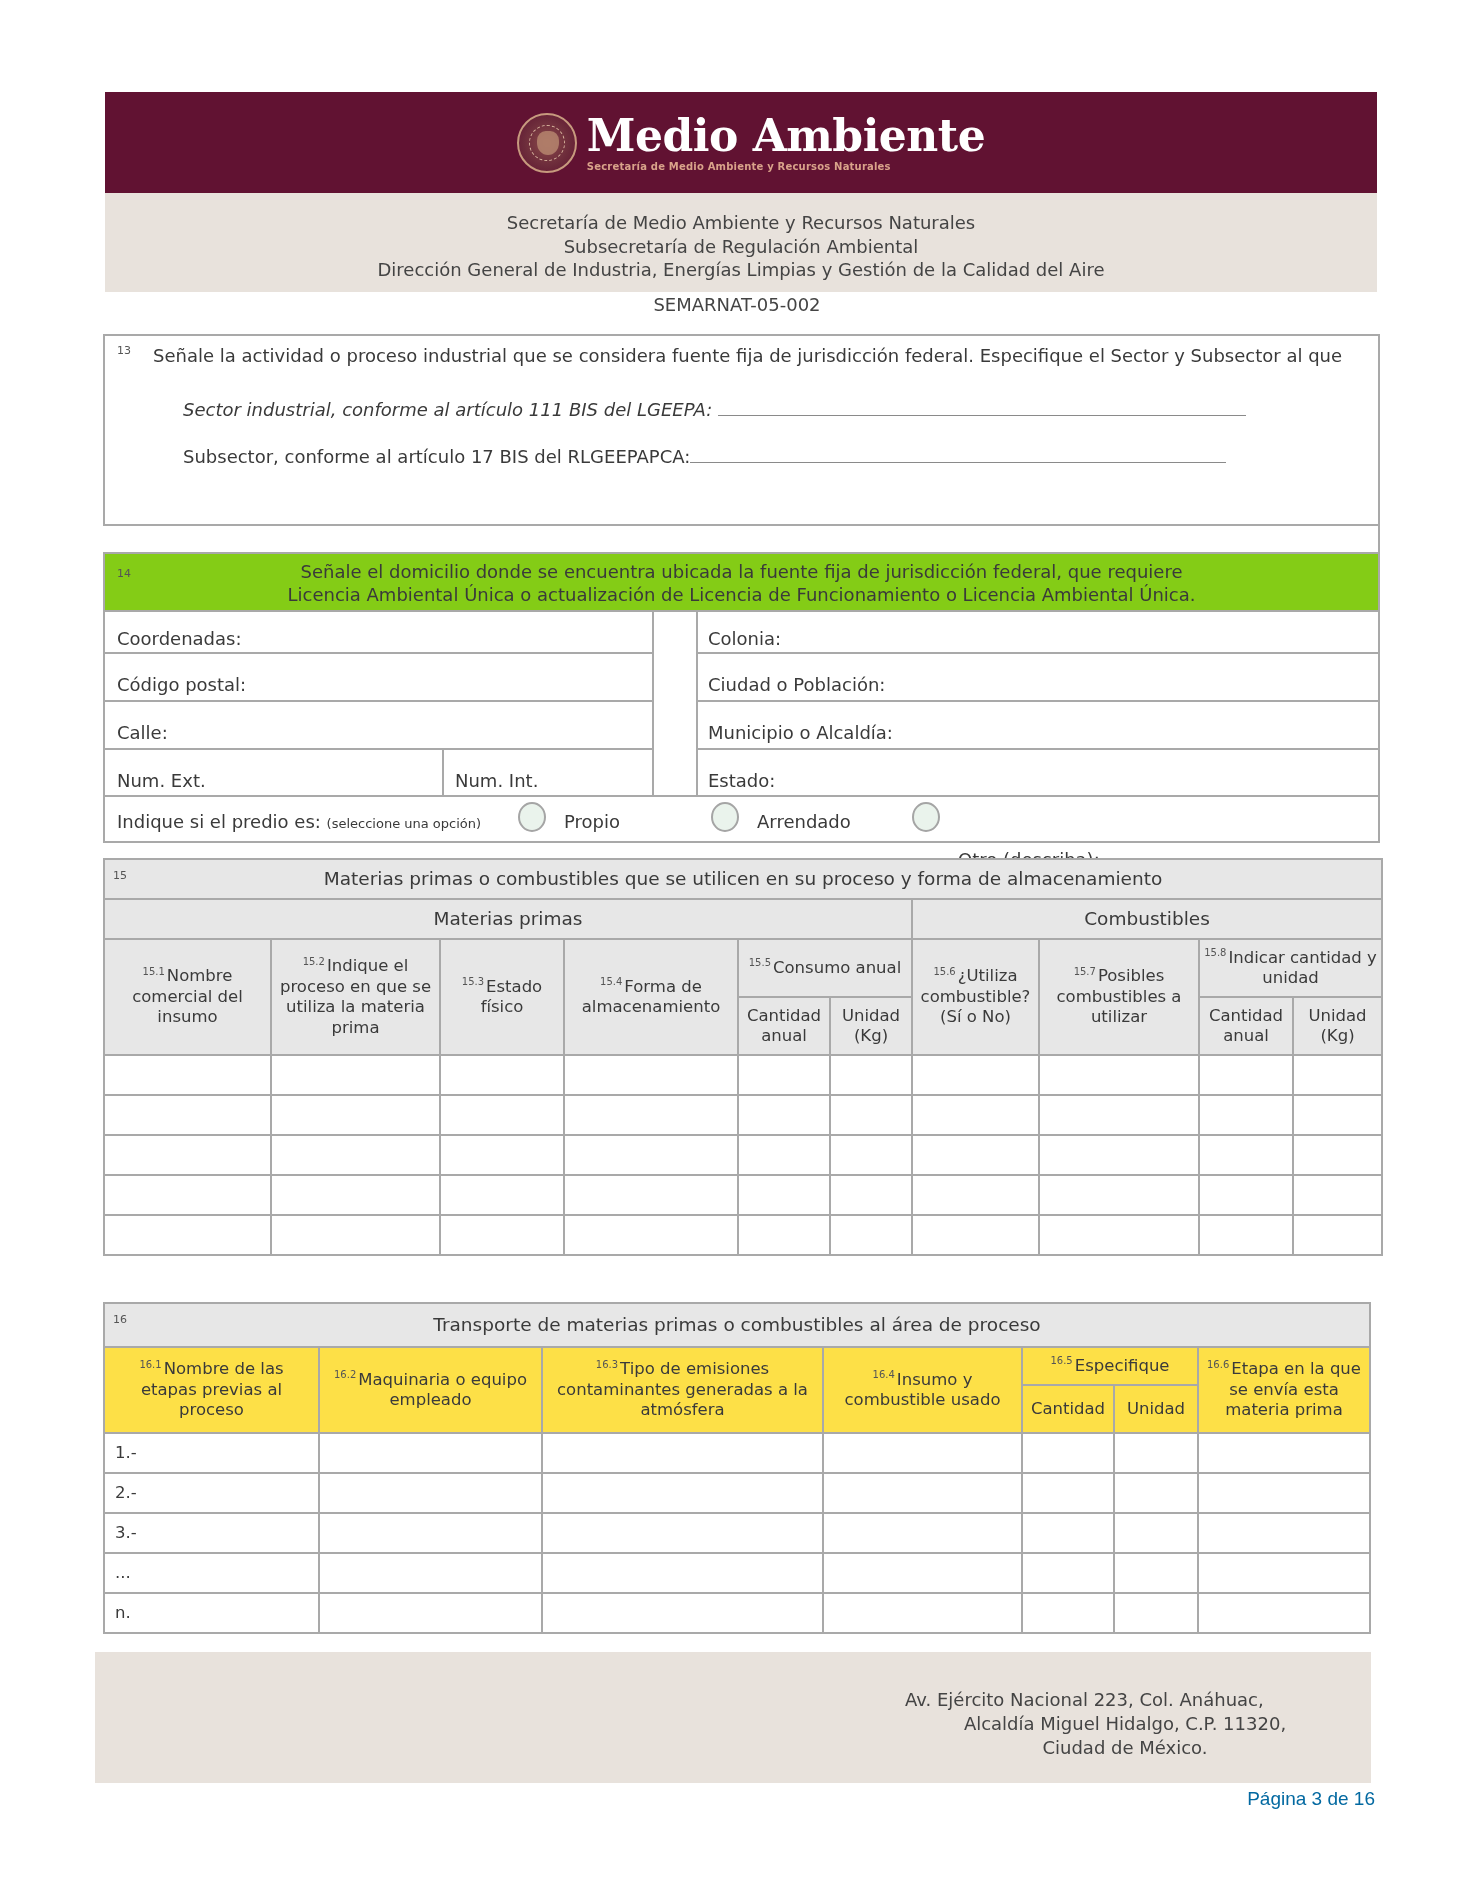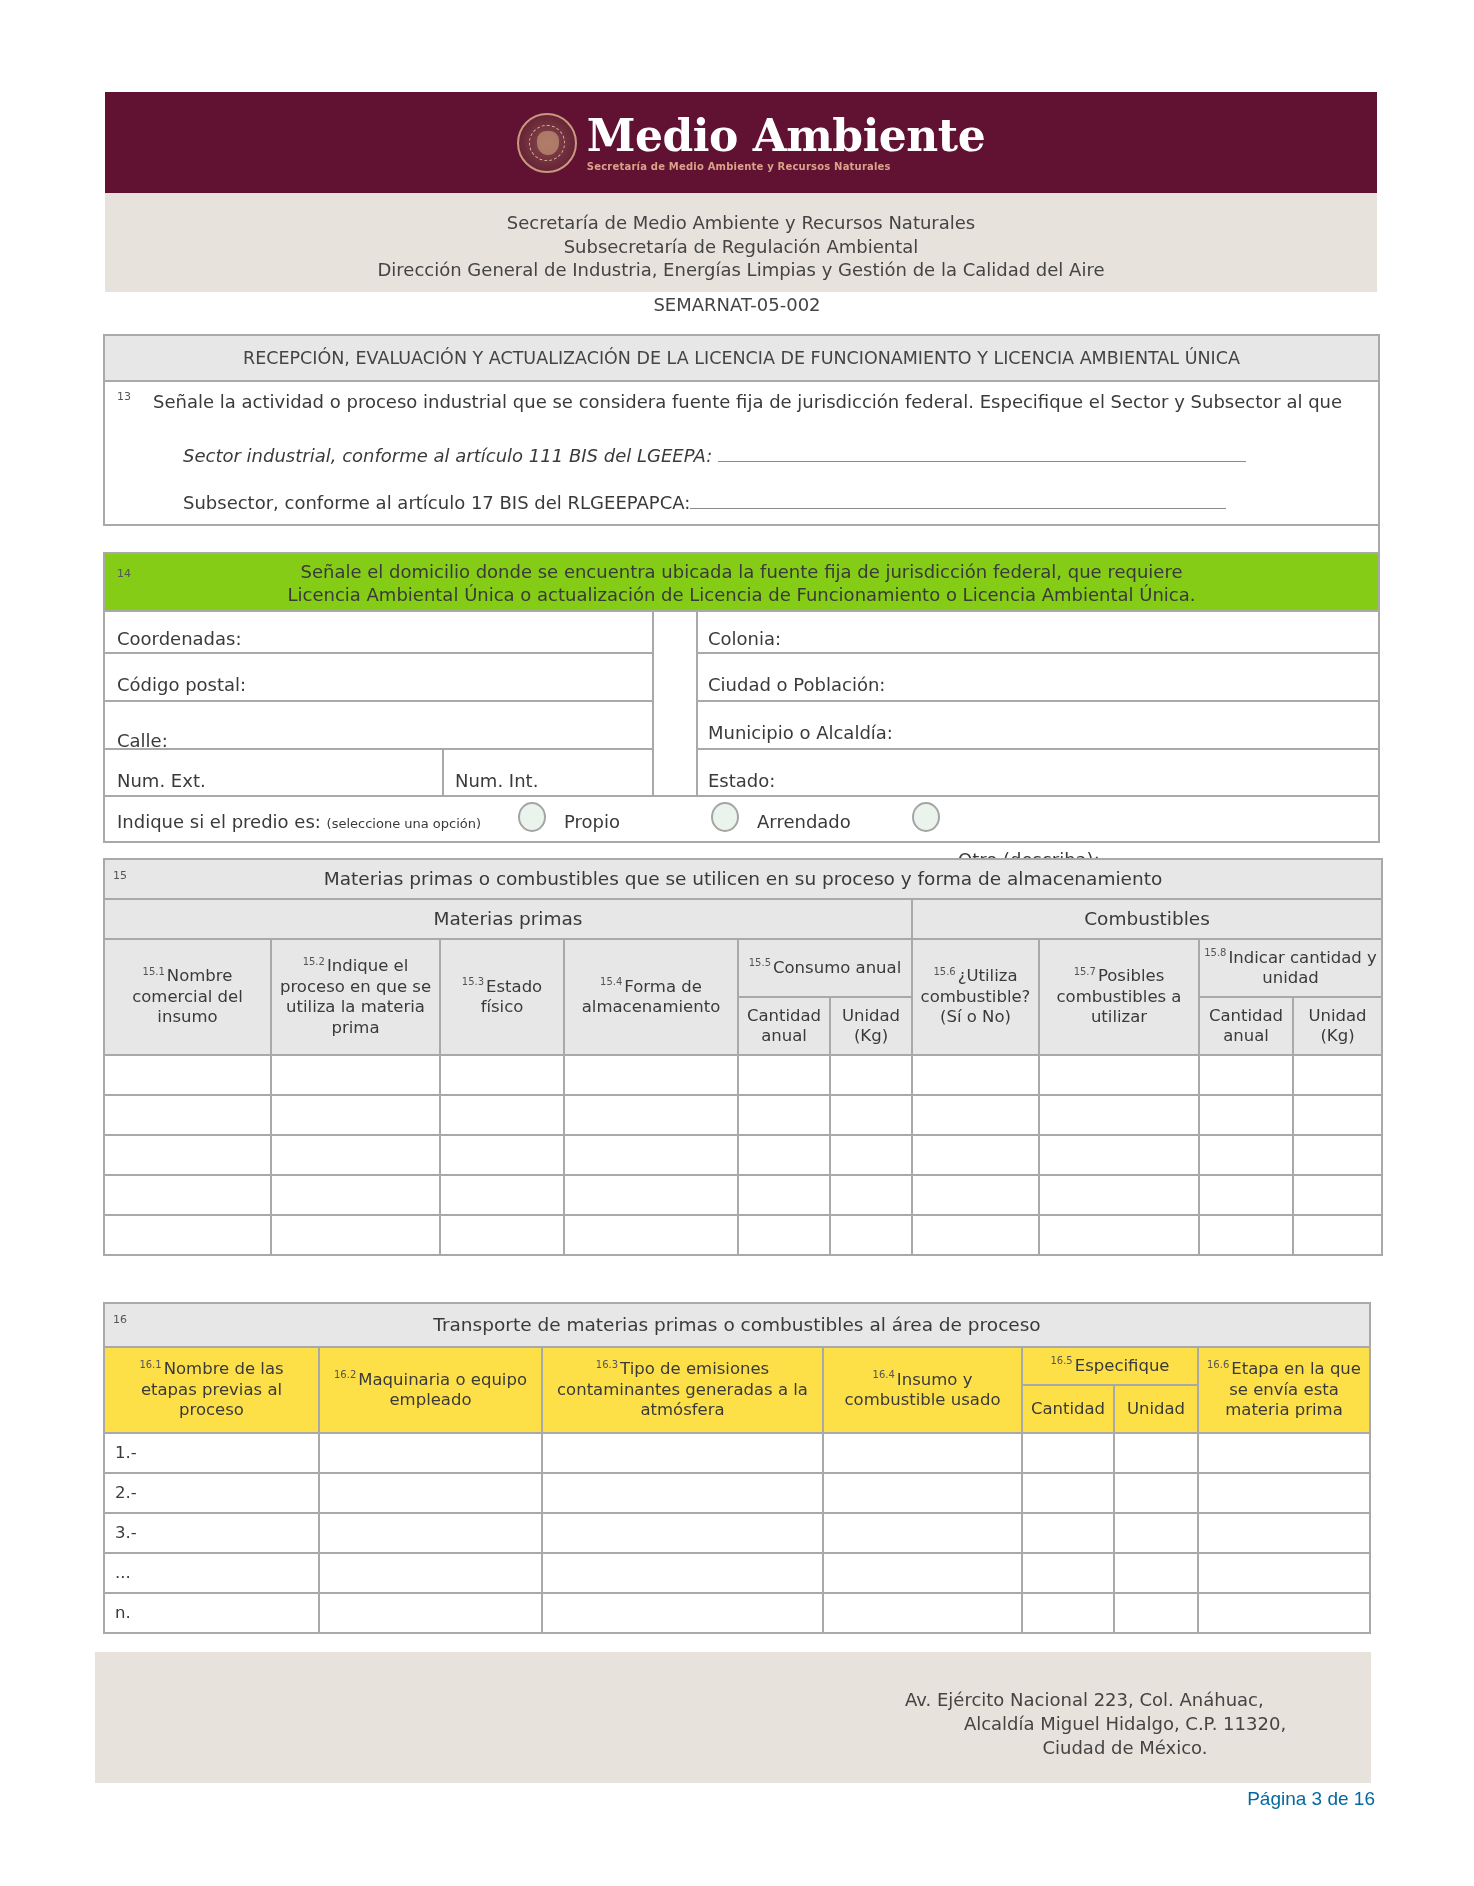--- a/index.html
+++ b/index.html
@@ -81,21 +81,20 @@
 
 <div id="agency-band" class="abs">
   <div class="agency-line">Secretaría de Medio Ambiente y Recursos Naturales</div>
   <div class="agency-line">Subsecretaría de Regulación Ambiental</div>
   <div class="agency-line">Dirección General de Industria, Energías Limpias y Gestión de la Calidad del Aire</div>
 </div>
 
 <div id="form-code" class="abs">SEMARNAT-05-002</div>
 
 <div id="s13" class="abs box">
-  <div class="bar">RECEPCIÓN, EVALUACIÓN Y ACTUALIZACIÓN DE LA LICENCIA DE FUNCIONAMIENTO Y LICENCIA AMBIENTAL ÚNICA</div>
   <div id="s13-body">
     <span class="num" style="left:12px; top:8px;">13</span>
     <div id="s13-q">
       <div>Señale la actividad o proceso industrial que se considera fuente fija de jurisdicción federal.  Especifique el Sector y Subsector al que</div>
     </div>
     <div id="s13-sector">
       <span>Sector industrial, conforme al artículo 111 BIS del LGEEPA: </span><span class="fill-line" style="width:528px;"></span>
     </div>
     <div id="s13-subsector">
       <span>Subsector, conforme al artículo 17 BIS del RLGEEPAPCA:</span><span class="fill-line" style="width:536px;"></span>
@@ -120,21 +119,21 @@
   <div class="hl" style="left:591px; width:682px; top:194px;"></div>
 
   <div class="hl" style="left:0; width:1273px; top:241px;"></div>
 
   <div class="vl" style="left:547px; top:58px; height:183px;"></div>
   <div class="vl" style="left:591px; top:58px; height:183px;"></div>
   <div class="vl" style="left:337px; top:194px; height:47px;"></div>
 
   <div class="cell-label" style="left:12px; top:74px;">Coordenadas:</div>
   <div class="cell-label" style="left:12px; top:120px;">Código postal:</div>
-  <div class="cell-label" style="left:12px; top:168px;margin-top:8px;">Calle:</div>
+  <div class="cell-label" style="left:12px; top:168px;">Calle:</div>
   <div class="cell-label" style="left:12px; top:216px;">Num. Ext.</div>
   <div class="cell-label" style="left:350px; top:216px;">Num. Int.</div>
   <div class="cell-label" style="left:603px; top:74px;">Colonia:</div>
   <div class="cell-label" style="left:603px; top:120px;">Ciudad o Población:</div>
   <div class="cell-label" style="left:603px; top:168px;">Municipio o Alcaldía:</div>
   <div class="cell-label" style="left:603px; top:216px;">Estado:</div>
 
   <div class="cell-label" style="left:12px; top:257px;">
     <span>Indique si el predio es:</span>
     <span style="font-size:13px;">(seleccione una opción)</span>

